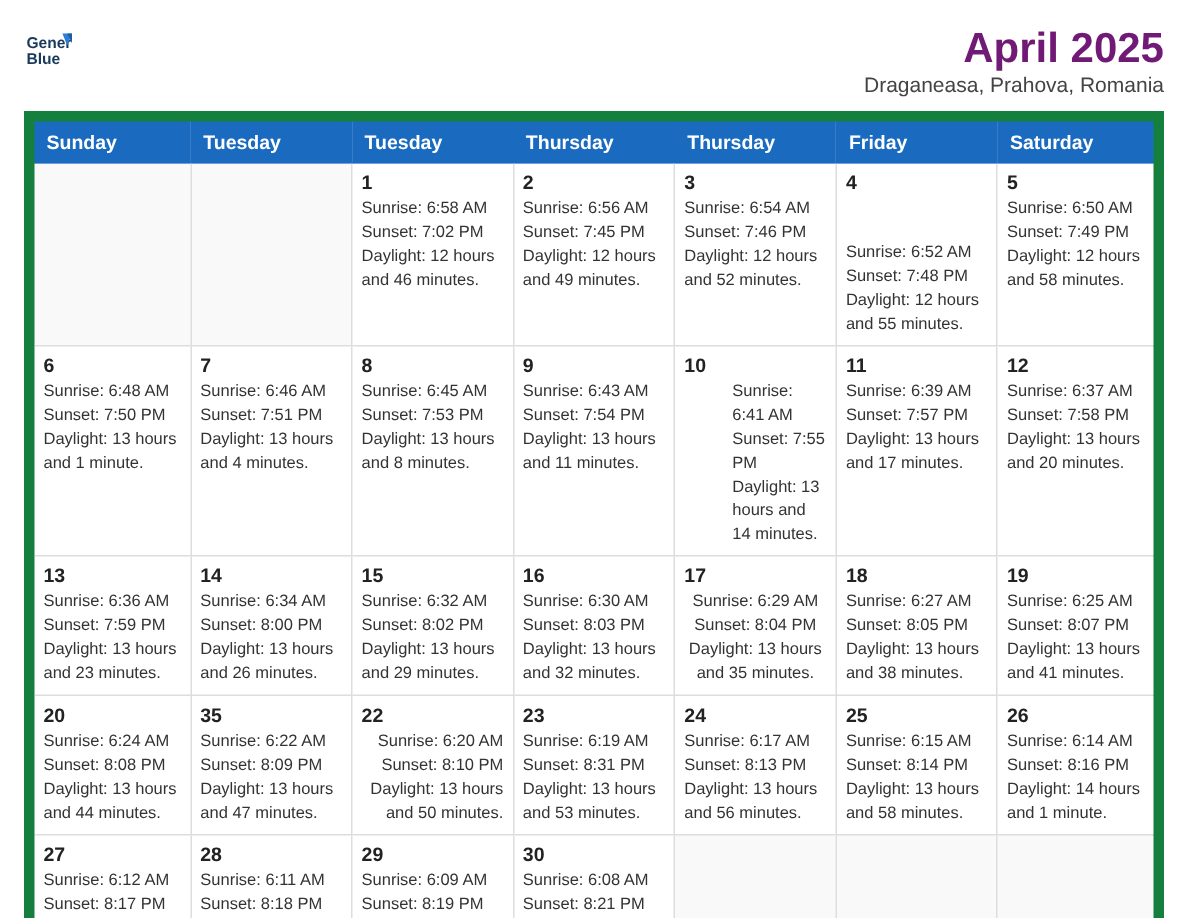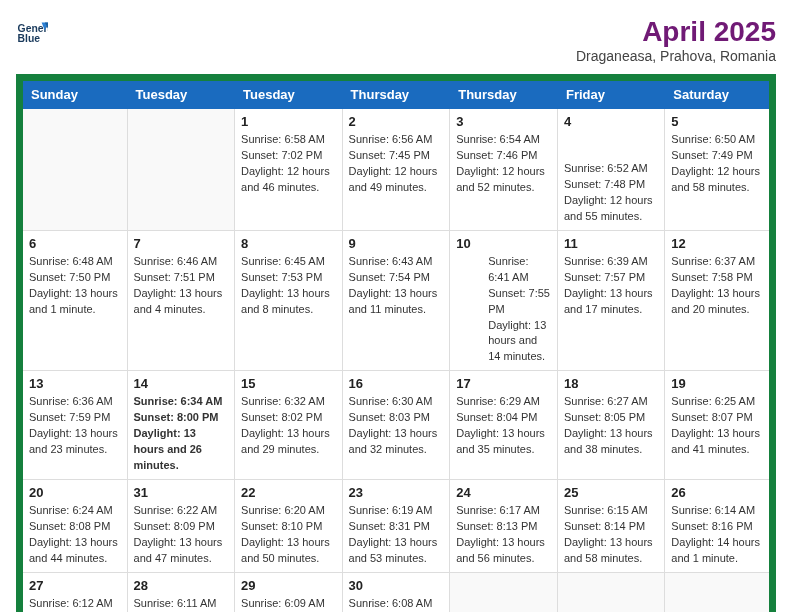--- a/index.html
+++ b/index.html
@@ -189,39 +189,39 @@
       </tr>
       <tr class="week-row">
         <td>
           <span class="day-num">13</span>
           <div class="day-info" style="white-space: pre-line;">Sunrise: 6:36 AM
 Sunset: 7:59 PM
 Daylight: 13 hours and 23 minutes.</div>
         </td>
         <td>
           <span class="day-num">14</span>
-          <div class="day-info" style="white-space: pre-line; font-weight: bold;">Sunrise: 6:34 AM
+          <div class="day-info" style="white-space: pre-line;">Sunrise: 6:34 AM
 Sunset: 8:00 PM
 Daylight: 13 hours and 26 minutes.</div>
         </td>
         <td>
           <span class="day-num">15</span>
           <div class="day-info" style="white-space: pre-line;">Sunrise: 6:32 AM
 Sunset: 8:02 PM
 Daylight: 13 hours and 29 minutes.</div>
         </td>
         <td>
           <span class="day-num">16</span>
           <div class="day-info" style="white-space: pre-line;">Sunrise: 6:30 AM
 Sunset: 8:03 PM
 Daylight: 13 hours and 32 minutes.</div>
         </td>
         <td>
           <span class="day-num">17</span>
-          <div class="day-info" style="white-space: pre-line;">Sunrise: 6:29 AM
+          <div class="day-info" style="white-space: pre-line; text-align: center;">Sunrise: 6:29 AM
 Sunset: 8:04 PM
 Daylight: 13 hours and 35 minutes.</div>
         </td>
         <td>
           <span class="day-num">18</span>
           <div class="day-info" style="white-space: pre-line;">Sunrise: 6:27 AM
 Sunset: 8:05 PM
 Daylight: 13 hours and 38 minutes.</div>
         </td>
         <td>
@@ -232,28 +232,28 @@
         </td>
       </tr>
       <tr class="week-row">
         <td>
           <span class="day-num">20</span>
           <div class="day-info" style="white-space: pre-line;">Sunrise: 6:24 AM
 Sunset: 8:08 PM
 Daylight: 13 hours and 44 minutes.</div>
         </td>
         <td>
-          <span class="day-num">31</span>
+          <span class="day-num">35</span>
           <div class="day-info" style="white-space: pre-line;">Sunrise: 6:22 AM
 Sunset: 8:09 PM
 Daylight: 13 hours and 47 minutes.</div>
         </td>
         <td>
           <span class="day-num">22</span>
-          <div class="day-info" style="white-space: pre-line;">Sunrise: 6:20 AM
+          <div class="day-info" style="white-space: pre-line; text-align: right;">Sunrise: 6:20 AM
 Sunset: 8:10 PM
 Daylight: 13 hours and 50 minutes.</div>
         </td>
         <td>
           <span class="day-num">23</span>
           <div class="day-info" style="white-space: pre-line;">Sunrise: 6:19 AM
 Sunset: 8:31 PM
 Daylight: 13 hours and 53 minutes.</div>
         </td>
         <td>

